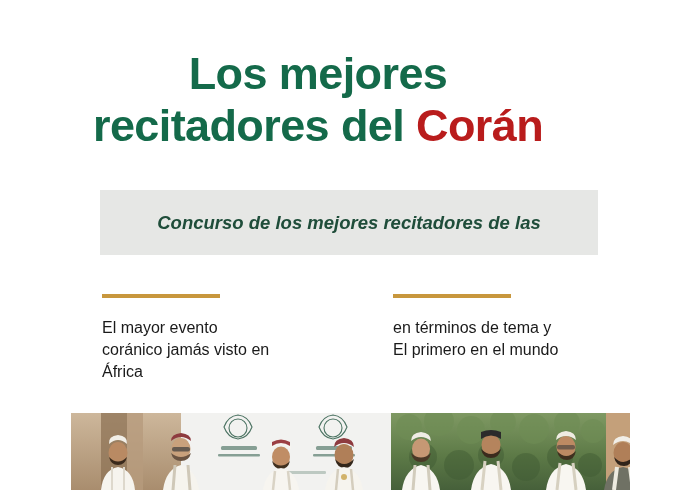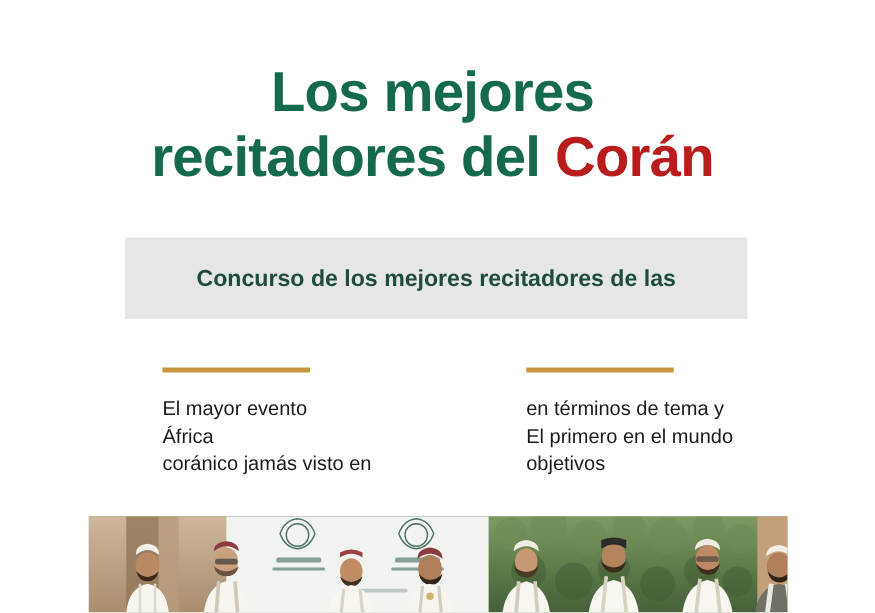--- a/index.html
+++ b/index.html
@@ -25,21 +25,20 @@
   .headline {
     position: absolute;
     left: 0;
     top: 48px;
     width: 636px;
     text-align: center;
     line-height: 1.16;
     font-weight: bold;
     font-size: 45px;
     letter-spacing: -0.6px;
-    margin-left: 28px;
   }
   .headline-line {
     display: block;
     white-space: nowrap;
   }
   .hl-dark   { color: #146A4A; }
   .hl-bright { color: #b91c1c; }
 
   
   .subtitle-band {
@@ -54,31 +53,30 @@
     justify-content: center;
   }
   .subtitle-text {
     color: #1F4D3A;
     font-weight: bold;
     font-size: 18.5px;
     line-height: 1.28;
     text-align: center;
     padding: 0 14px;
   }
-  .subtitle-text .sub-line { display: block; white-space: nowrap; }
+  .subtitle-text .sub-line { display: block; white-space: nowrap; font-style: italic; }
 
   
   .columns {
     position: absolute;
     left: 102px;
     top: 294px;
     width: 496px;
     display: flex;
     gap: 86px;
-    margin-left: 28px;
   }
   .col { width: 211px; }
   .rule {
     width: 118px;
     height: 4px;
     background: #C8973D;
     margin-bottom: 19px;
   }
   .col-text {
     color: #1A1A1A;
@@ -115,31 +113,30 @@
       <span class="sub-line">Concurso de los mejores recitadores de las</span>
     </div>
   </div>
 
   <div class="columns">
 
     <div class="col">
       <div class="rule"></div>
       <div class="col-text">
         <span class="ct-line">El mayor evento</span>
+        <span class="ct-line">coránico jamás visto en</span>
         <span class="ct-line">África</span>
-        <span class="ct-line">coránico jamás visto en</span>
       </div>
     </div>
 
     <div class="col">
       <div class="rule"></div>
       <div class="col-text">
         <span class="ct-line">en términos de tema y</span>
         <span class="ct-line">El primero en el mundo</span>
-        <span class="ct-line">objetivos</span>
       </div>
     </div>
 
   </div>
 
   <div class="photo">
     <svg viewBox="0 0 559 77" preserveAspectRatio="none">
       <defs>
         <linearGradient id="hedge" x1="0" y1="0" x2="0" y2="1">
           <stop offset="0%" stop-color="#7f9963"></stop>

